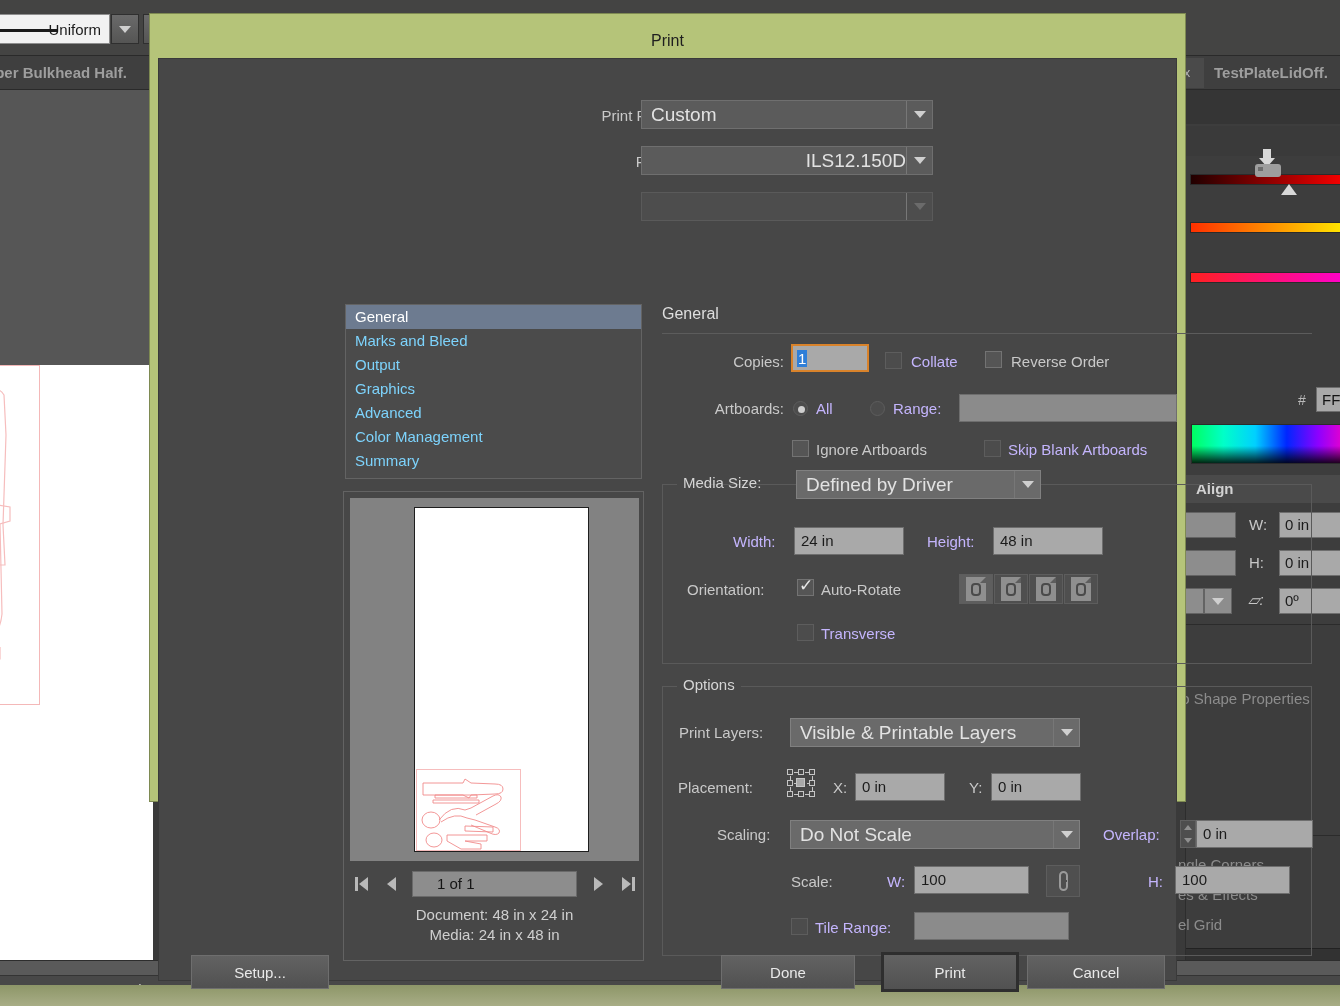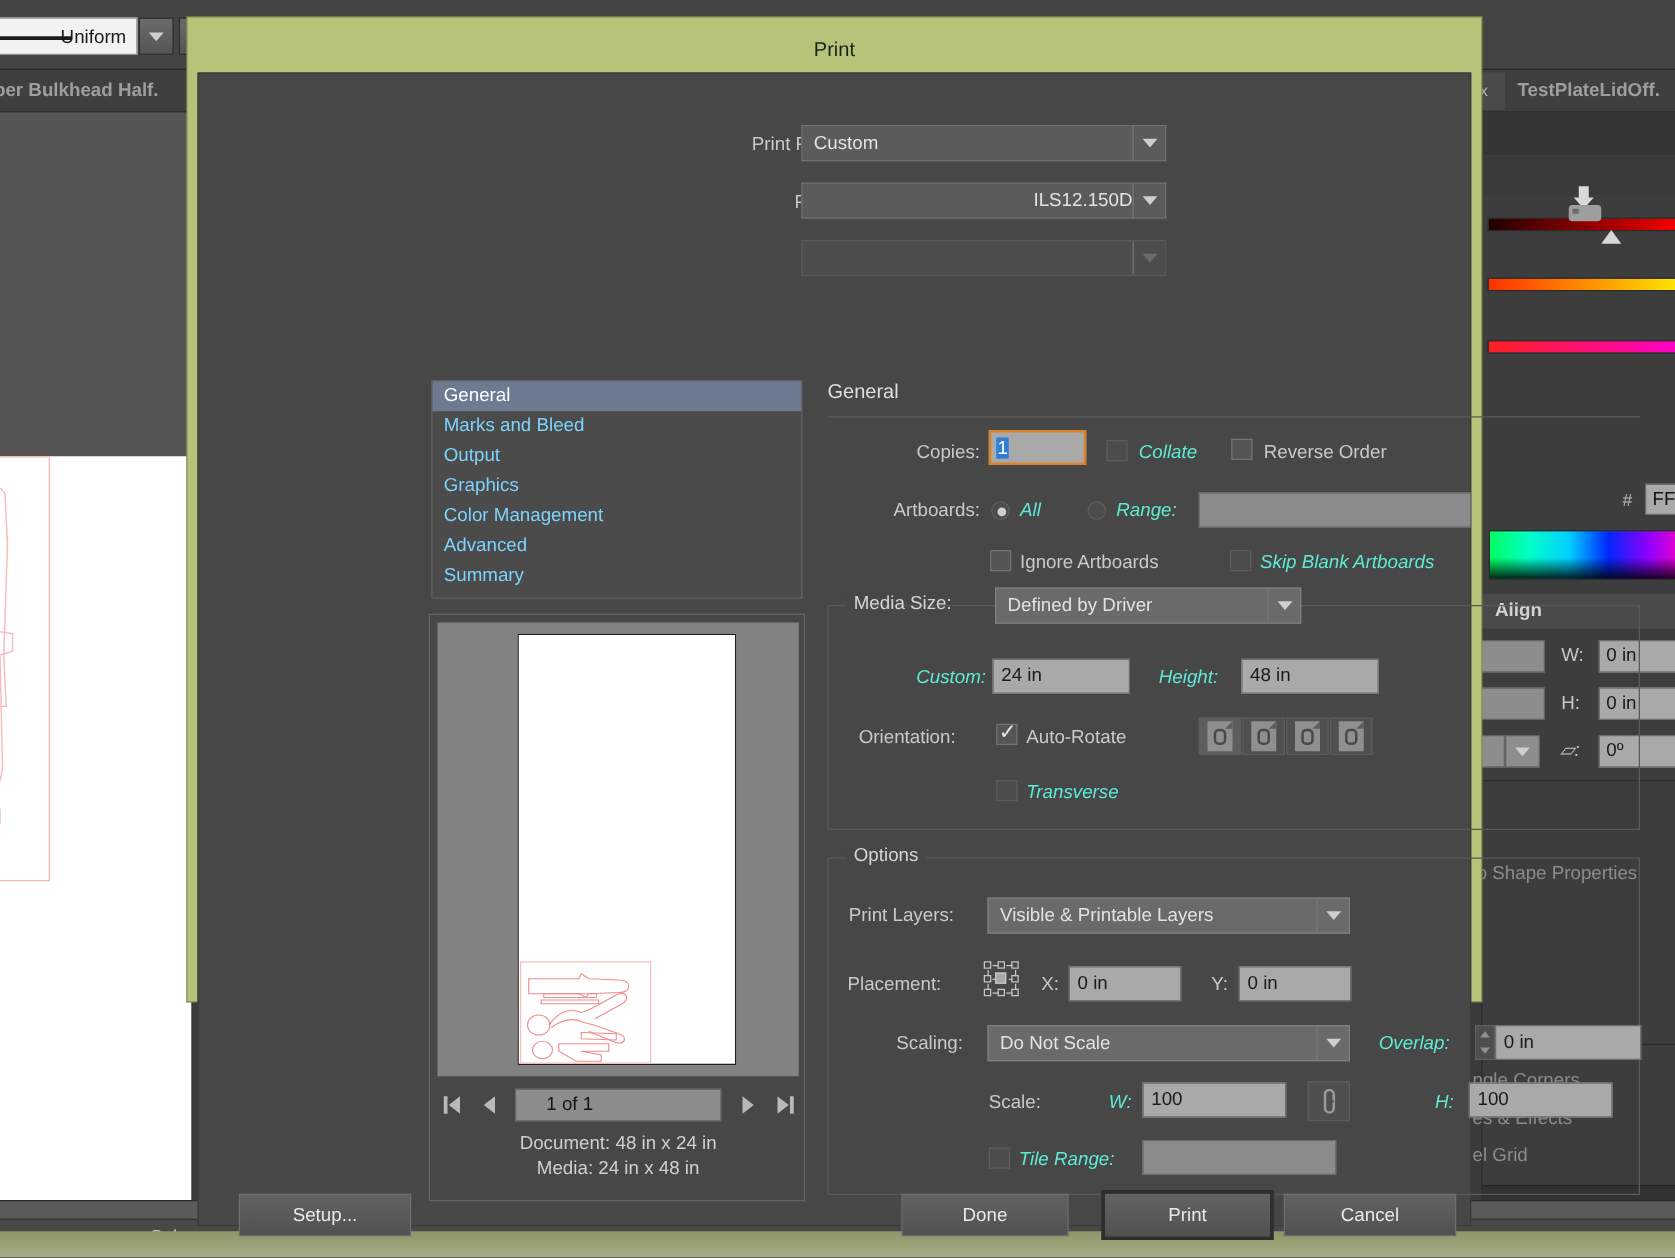--- a/index.html
+++ b/index.html
@@ -132,28 +132,28 @@
   .dlg-title {
     height: 34px; color: #1f1f1f; font-size: 16px;
     display: flex; align-items: center; justify-content: center; margin-top: 2px;
   }
   .dlg-body {
     position: absolute; left: 8px; top: 44px; width: 1019px; height: 923px;
     background: #474747; border: 1px solid #3a3a3a;
   }
 
   .lbl { color: #c9c9c9; font-size: 15px; }
-  .lbl.dim { color: #5eead4; font-style: italic; }
+  .lbl.dim { color: #c4b5fd; }
   .row-lbl { position: absolute; text-align: right; }
 
   .select {
     position: absolute; background: #5b5b5b; border: 1px solid #6f6f6f;
     display: flex; align-items: center; height: 29px;
   }
-  .select .val { color: #e2e2e2; font-size: 15px; padding-left: 9px; flex: 1; }
+  .select .val { color: #e2e2e2; font-size: 19px; padding-left: 9px; flex: 1; }
   .select .arrow-box {
     width: 26px; height: 100%; border-left: 1px solid #777;
     display:flex; align-items:center; justify-content:center;
   }
   .select.disabled { background: #4d4d4d; border-color: #5a5a5a; }
   .select.disabled .arrow-box .tri-down { border-top-color: #6b6b6b; }
   .select.light { background: #6a6a6a; border: 1px solid #808080; }
 
   .preset-save {
     position: absolute; left: 1095px; top: 90px; width: 28px; height: 28px;
@@ -398,22 +398,22 @@
         <span class="arrow-box">
             <span class="tri-down"></span>
           </span>
       </div>
 
       <div class="navlist">
         <div class="item sel">General</div>
         <div class="item">Marks and Bleed</div>
         <div class="item">Output</div>
         <div class="item">Graphics</div>
+        <div class="item">Advanced</div>
         <div class="item">Color Management</div>
-        <div class="item">Advanced</div>
         <div class="item">Summary</div>
       </div>
 
       <div class="preview">
         <div class="canvas">
           <div class="page">
             <div class="artbox">
               <svg width="105" height="82" style="position:absolute;left:0;top:0">
                 <g fill="none" stroke="#f08b8b" stroke-width="0.9">
                   <path d="M6 13 l40 0 l2 -4 l6 4 l24 1 q8 0 8 5 q0 5 -8 5 l-24 1 l-2 3 l-6 -3 l-40 0 z"></path>
@@ -481,21 +481,21 @@
 
       <div class="group" style="left:503px; top:425px; width:650px; height:180px;">
         <span class="glabel" style="left:14px; width:0; white-space:nowrap;">Media Size:</span>
         <div class="select light" style="left:133px; top:-15px; width:245px;">
           <span class="val">Defined by Driver</span>
           <span class="arrow-box">
               <span class="tri-down"></span>
             </span>
         </div>
 
-        <span class="lbl dim" style="position:absolute; left:70px; top:48px;">Custom:</span>
+        <span class="lbl dim" style="position:absolute; left:70px; top:48px;">Width:</span>
         <div class="txtbox" style="left:131px; top:42px; width:110px;">24 in</div>
         <span class="lbl dim" style="position:absolute; left:264px; top:48px;">Height:</span>
         <div class="txtbox" style="left:330px; top:42px; width:110px;">48 in</div>
 
         <span class="lbl" style="position:absolute; left:24px; top:96px;">Orientation:</span>
         <div class="cbx checked" style="left:134px; top:94px;"></div>
         <span class="lbl" style="position:absolute; left:158px; top:96px;">Auto-Rotate</span>
 
         <div class="orient-btns" style="left:296px; top:89px;">
           <div class="obtn active">

